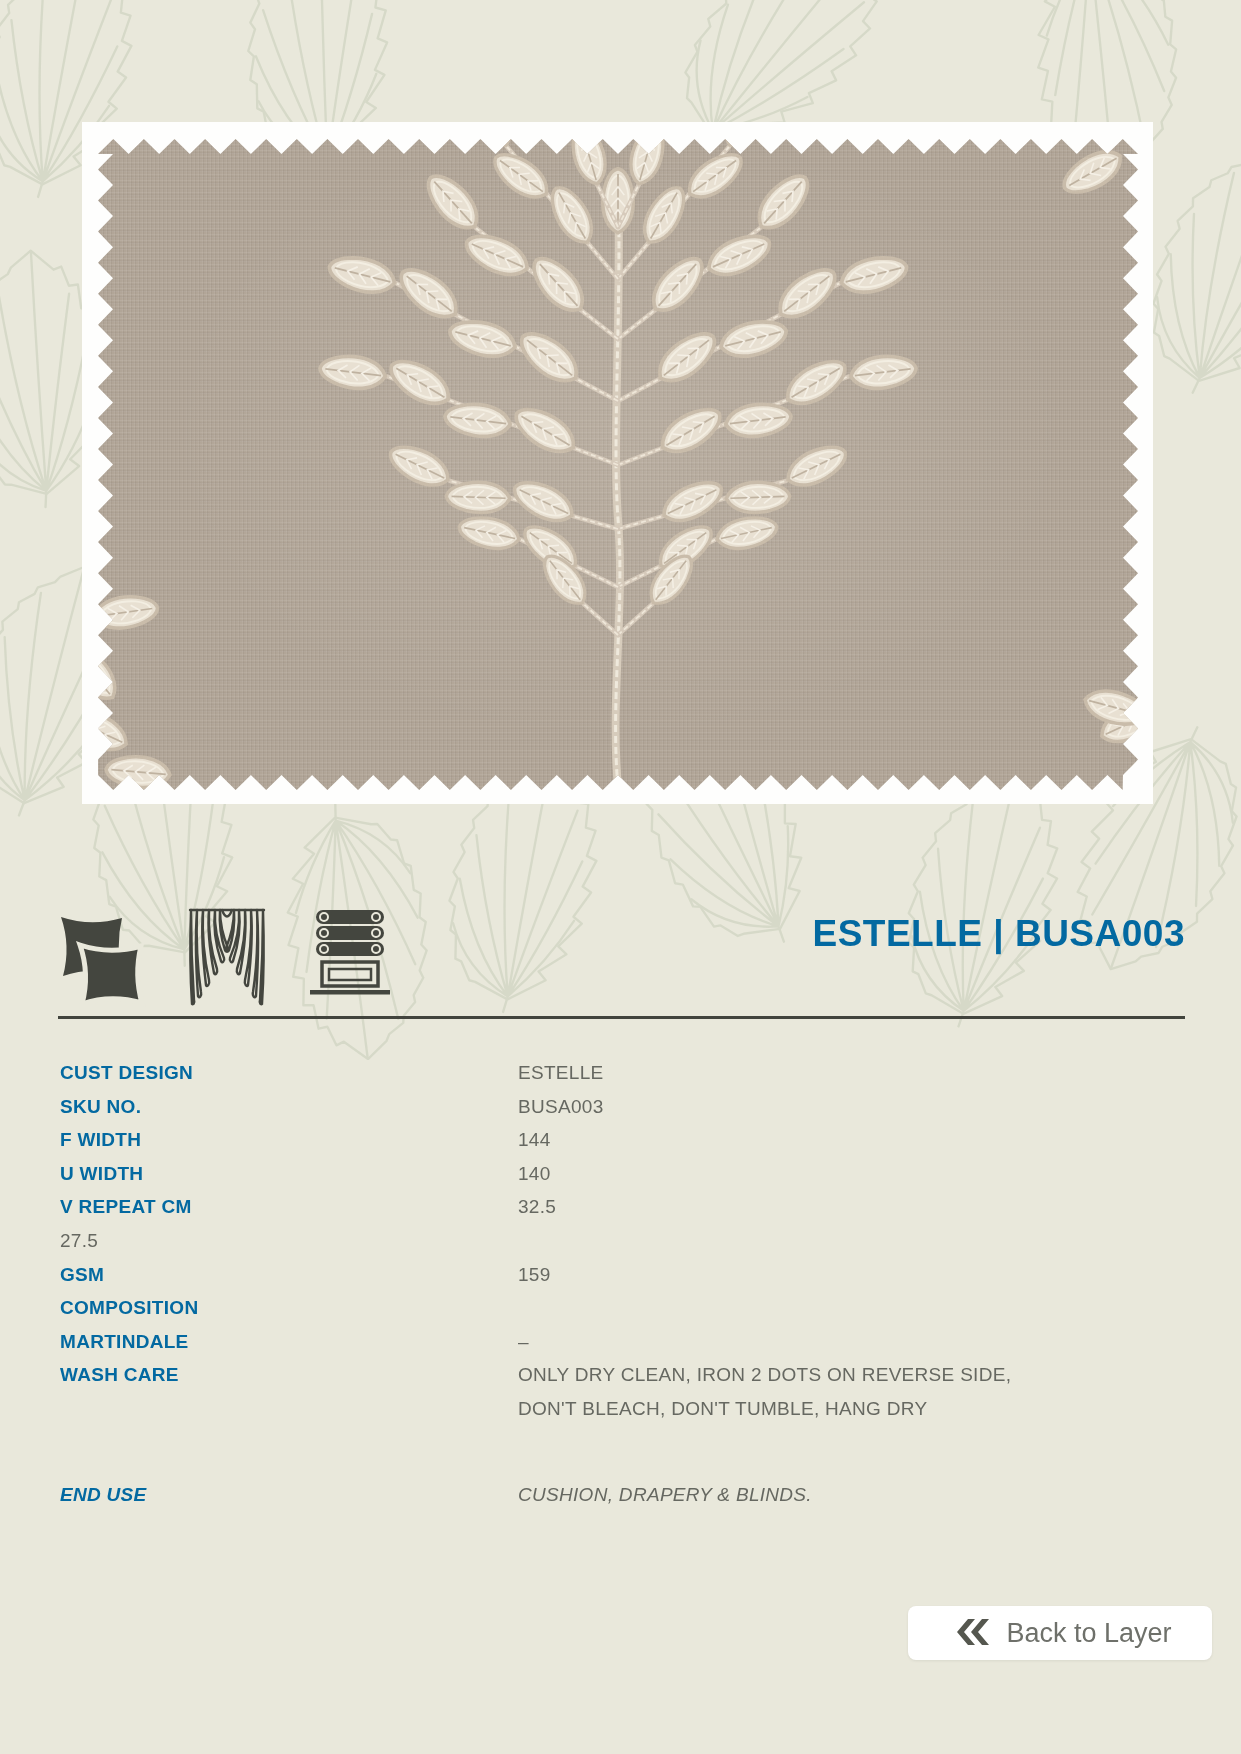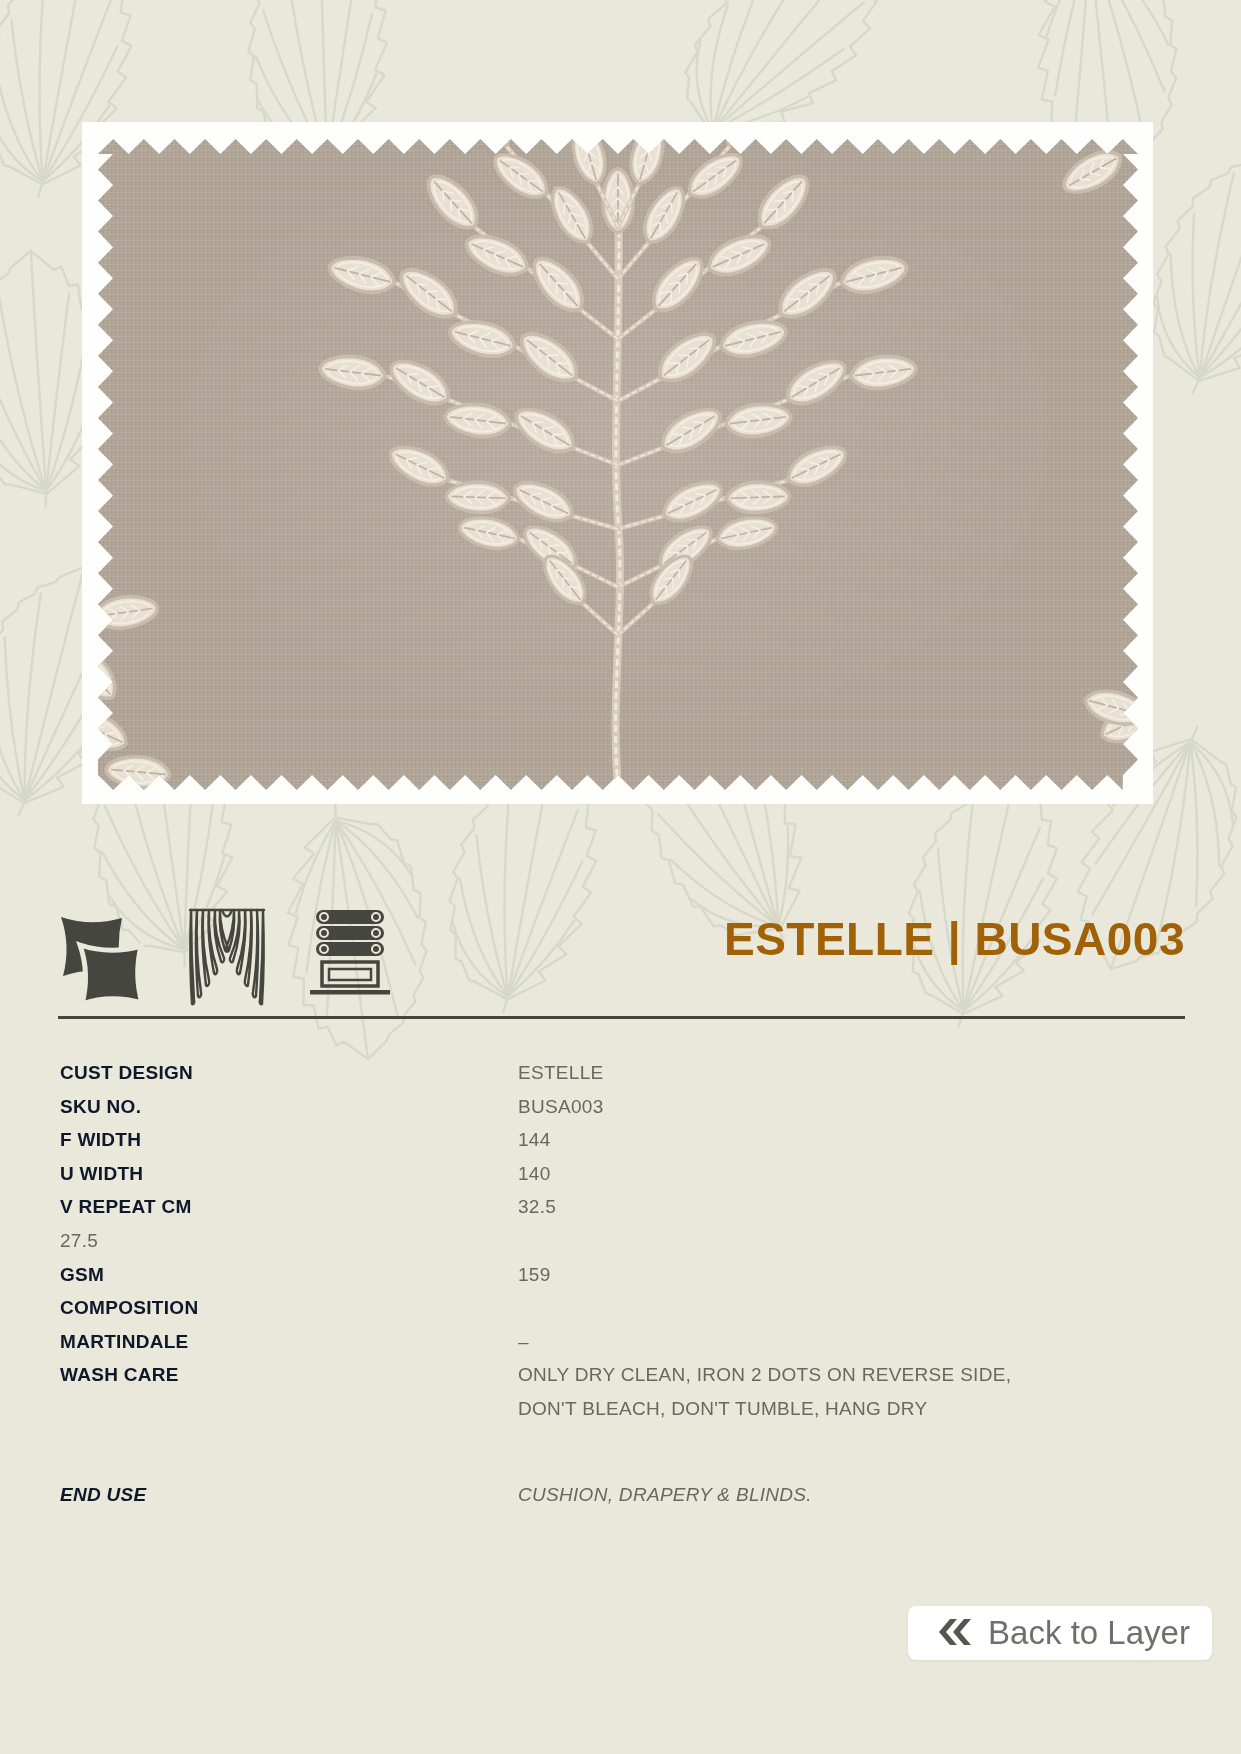--- a/index.html
+++ b/index.html
@@ -15,37 +15,37 @@
     background-image:
       radial-gradient(ellipse at 50% 45%, rgba(255,250,242,.10), rgba(0,0,0,0) 62%),
       repeating-linear-gradient(0deg, rgba(255,255,255,.08) 0 1px, rgba(0,0,0,0) 1px 3px),
       repeating-linear-gradient(90deg, rgba(255,255,255,.05) 0 1px, rgba(74,62,52,.07) 1px 2px, rgba(0,0,0,0) 2px 4px),
       repeating-linear-gradient(0deg, rgba(86,72,60,.05) 0 2px, rgba(0,0,0,0) 2px 6px);
   }
   #motif{position:absolute;left:0;top:0;}
   .icons{position:absolute;left:56px;top:902px;height:106px;display:flex;align-items:flex-end;gap:42px;}
   .icon svg{display:block;}
   .title{
-    position:absolute;right:56px;top:912px;font-size:46px;font-weight:bold;
-    color:#a16207;letter-spacing:.5px;line-height:1.2;white-space:nowrap;
+    position:absolute;right:56px;top:912px;font-size:37px;font-weight:bold;
+    color:#0369a1;letter-spacing:.5px;line-height:1.2;white-space:nowrap;
   }
   .divider{position:absolute;left:58px;top:1016px;width:1127px;height:3px;background:#42443d;}
   .specs{position:absolute;left:60px;top:1056px;width:1125px;}
   .srow{display:flex;font-size:19px;line-height:33.6px;}
-  .slabel{width:458px;font-weight:bold;color:#0f172a;letter-spacing:.3px;flex:none;}
+  .slabel{width:458px;font-weight:bold;color:#0369a1;letter-spacing:.3px;flex:none;}
   .svalue{width:505px;color:#666861;letter-spacing:.3px;}
   .srow.gap{margin-top:52px;font-style:italic;}
   .back-btn{
     position:absolute;left:908px;top:1606px;width:304px;height:54px;
     background:#ffffff;border:none;border-radius:8px;cursor:pointer;
     display:flex;align-items:center;justify-content:center;gap:14px;
     box-shadow:0 1px 3px rgba(0,0,0,.07);
     font-family:"Liberation Sans",sans-serif;
   }
-  .back-label{font-size:33px;color:#6e706a;}
+  .back-label{font-size:27px;color:#6e706a;}
 </style>
 </head>
 <body>
 
 <div class="page">
 
   <svg id="watermark" width="1241" height="1060" viewBox="0 0 1241 1060">
     <defs>
       <g id="wleaf" fill="none" stroke="#cdd2bf" stroke-width="2.4" stroke-linejoin="round" stroke-linecap="round">
         <path d="M100,255 L136,232 L128,224 L154,204 L145,197 L166,172 L157,166 L172,140 L163,135 L174,108 L164,104 L170,78 L160,76 L160,52 L151,52 L146,32 L138,34 L118,12 L96,26 L92,32 L76,40 L74,47 L60,58 L60,65 L47,80 L49,88 L38,106 L42,113 L33,134 L38,140 L32,163 L38,168 L36,192 L42,196 L44,220 L50,222 L60,240 L66,241 Z"></path>

